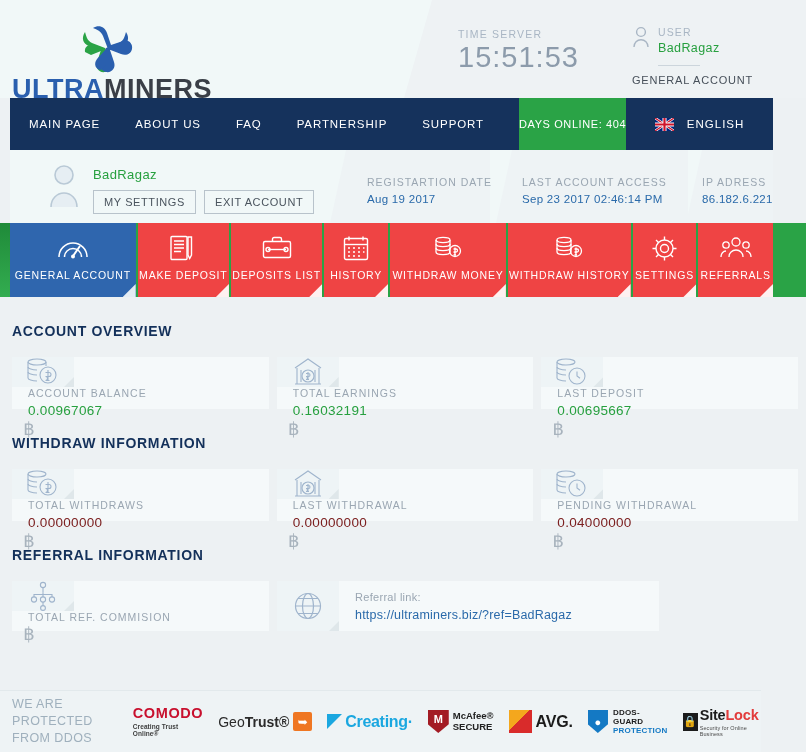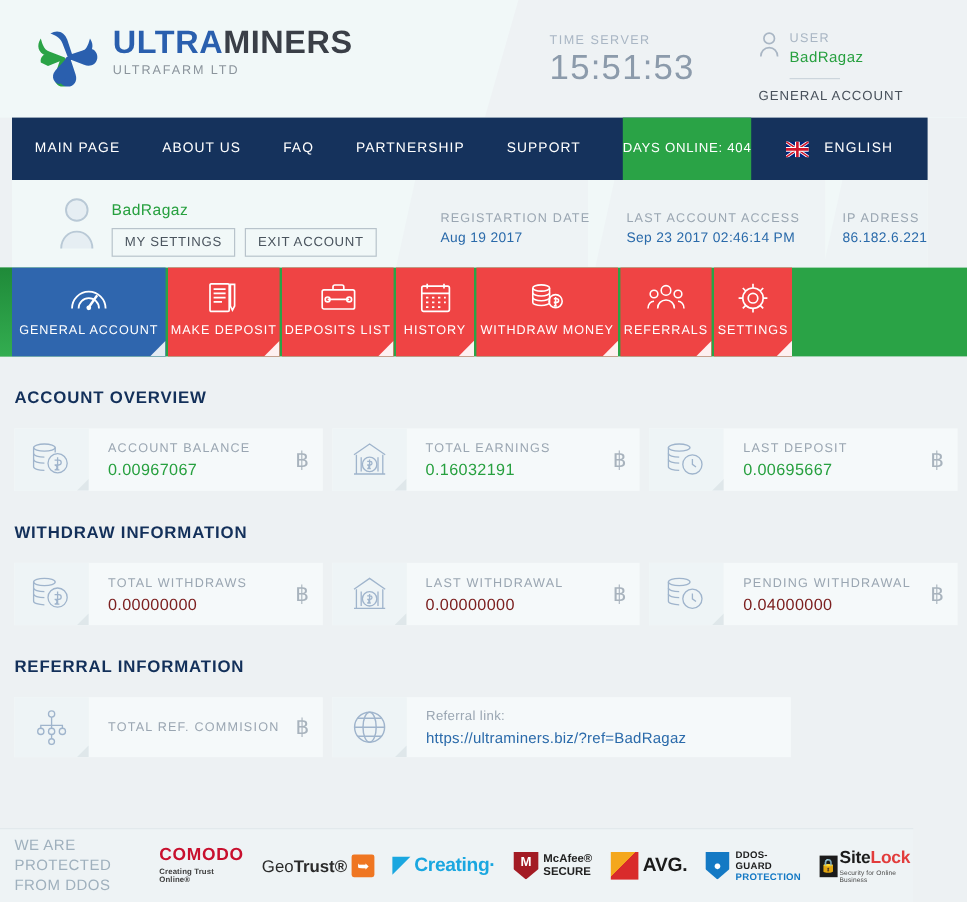--- a/index.html
+++ b/index.html
@@ -15,21 +15,21 @@
   .header {
     position: absolute; left: 0; top: 0; width: 806px; height: 98px;
     background: #f1f8f8;
     overflow: hidden;
   }
   .header-wedge {
     position: absolute; left: 404px; top: 0; width: 402px; height: 98px;
     background: #eef2f4;
     clip-path: polygon(28px 0, 402px 0, 402px 98px, 0 98px);
   }
-  .logo-wrap { position: absolute; left: 28px; top: 22px; display: flex; align-items: flex-start; }
+  .logo-wrap { position: absolute; left: 0; top: 22px; display: flex; align-items: center; flex-direction: column; }
   .logo-mark { width: 54px; height: 54px; position: relative; }
   .logo-text { margin-left: 12px; }
   .logo-title { font-size: 27px; font-weight: 700; letter-spacing: .5px; line-height: 1; }
   .logo-title .u1 { color: #2a5fae; }
   .logo-title .u2 { color: #3a3f47; }
   .logo-sub { font-size: 10.5px; color: #8b949c; letter-spacing: 1.6px; margin-top: 4px; }
 
   .time-block { position: absolute; left: 458px; top: 28px; }
   .time-label { font-size: 10.5px; letter-spacing: 1.2px; color: #a9b6c4; }
   .time-value { font-size: 29px; color: #8c9bab; letter-spacing: 1px; margin-top: 2px; line-height: 1.05; }
@@ -131,21 +131,21 @@
   }
   .card-body { flex: 1; display: flex; align-items: center; padding-left: 16px; }
   .card-lbl { font-size: 10.5px; letter-spacing: 1px; color: #9aa6b2; }
   .card-val { font-size: 13.5px; letter-spacing: .3px; margin-top: 4px; }
   .val-green { color: #27a03f; }
   .val-red { color: #7c2020; }
   .card-btc {
     font-size: 18px; color: #a8b3bd; width: 34px; display: flex;
     align-items: center; justify-content: center; font-family: "Liberation Serif", serif;
   }
-  .card.w220 { width: 257px; }
+  .card.w220 { width: 257px; flex-direction: column; }
   .card.wide { width: 382px; }
   .ref-link-lbl { font-size: 11px; color: #9aa6b2; letter-spacing: .3px; }
   .ref-link-val { font-size: 12.5px; color: #2a6aaa; letter-spacing: .2px; margin-top: 5px; }
 
   
   .footer {
     position: absolute; left: 0; bottom: 0; width: 761px; height: 62px;
     background: #eef3f5; border-top: 1px solid #e2e9ec;
     display: flex; align-items: center; padding-left: 12px;
   }
@@ -350,45 +350,58 @@
           <path d="M2 5v12c0 1.4 3.1 2.6 7 2.6s7-1.2 7-2.6V5"></path>
           <path d="M2 9c0 1.4 3.1 2.6 7 2.6s7-1.2 7-2.6M2 13c0 1.4 3.1 2.6 7 2.6s7-1.2 7-2.6"></path>
           <circle cx="21" cy="16" r="5.5"></circle>
             <path d="M21 12.5v7M19.5 14h2.5a1.5 1.5 0 0 1 0 3h-2.5a1.5 1.5 0 0 1 0 3H22"></path>
         </svg>
       </span>
       <span class="tab-label">WITHDRAW MONEY</span>
       <span class="fold"></span>
     </div>
 
+    <div class="tab" style="width:125px">
+      <span class="tab-ico">
+        <svg width="28" height="26" viewBox="0 0 28 26" fill="none" stroke="#fff" stroke-width="1.3">
+          <ellipse cx="9" cy="5" rx="7" ry="2.6"></ellipse>
+          <path d="M2 5v12c0 1.4 3.1 2.6 7 2.6s7-1.2 7-2.6V5"></path>
+          <path d="M2 9c0 1.4 3.1 2.6 7 2.6s7-1.2 7-2.6M2 13c0 1.4 3.1 2.6 7 2.6s7-1.2 7-2.6"></path>
+          <circle cx="21" cy="16" r="5.5"></circle>
+            <path d="M21 12.5v7M19.5 14h2.5a1.5 1.5 0 0 1 0 3h-2.5a1.5 1.5 0 0 1 0 3H22"></path>
+        </svg>
+      </span>
+      <span class="tab-label">WITHDRAW HISTORY</span>
+      <span class="fold"></span>
+    </div>
+
+    <div class="tab" style="width:65px">
+      <span class="tab-ico">
+        <svg width="27" height="27" viewBox="0 0 27 27" fill="none" stroke="#fff" stroke-width="1.4">
+          <circle cx="13.5" cy="13.5" r="4"></circle>
+            <circle cx="13.5" cy="13.5" r="8.5"></circle>
+          <path d="M13.5 1.5v3.5M13.5 22v3.5M1.5 13.5h3.5M22 13.5h3.5M5 5l2.5 2.5M19.5 19.5L22 22M22 5l-2.5 2.5M7.5 19.5L5 22"></path>
+        </svg>
+      </span>
+      <span class="tab-label">SETTINGS</span>
+      <span class="fold"></span>
+    </div>
 
     <div class="tab" style="width:76px">
       <span class="tab-ico">
         <svg width="32" height="24" viewBox="0 0 32 24" fill="none" stroke="#fff" stroke-width="1.3">
           <circle cx="16" cy="6" r="4"></circle>
             <path d="M9 21c0-4 3.1-7 7-7s7 3 7 7"></path>
           <circle cx="6" cy="9" r="3.2"></circle>
             <path d="M1 21c0-3.4 2.2-6 5-6"></path>
           <circle cx="26" cy="9" r="3.2"></circle>
             <path d="M31 21c0-3.4-2.2-6-5-6"></path>
         </svg>
       </span>
       <span class="tab-label">REFERRALS</span>
-      <span class="fold"></span>
-    </div>
-
-    <div class="tab" style="width:65px">
-      <span class="tab-ico">
-        <svg width="27" height="27" viewBox="0 0 27 27" fill="none" stroke="#fff" stroke-width="1.4">
-          <circle cx="13.5" cy="13.5" r="4"></circle>
-            <circle cx="13.5" cy="13.5" r="8.5"></circle>
-          <path d="M13.5 1.5v3.5M13.5 22v3.5M1.5 13.5h3.5M22 13.5h3.5M5 5l2.5 2.5M19.5 19.5L22 22M22 5l-2.5 2.5M7.5 19.5L5 22"></path>
-        </svg>
-      </span>
-      <span class="tab-label">SETTINGS</span>
       <span class="fold"></span>
     </div>
   </div>
 
   <div class="content">
 
     <div class="sec-title">ACCOUNT OVERVIEW</div>
     <div class="cards">
 
       <div class="card w220">

